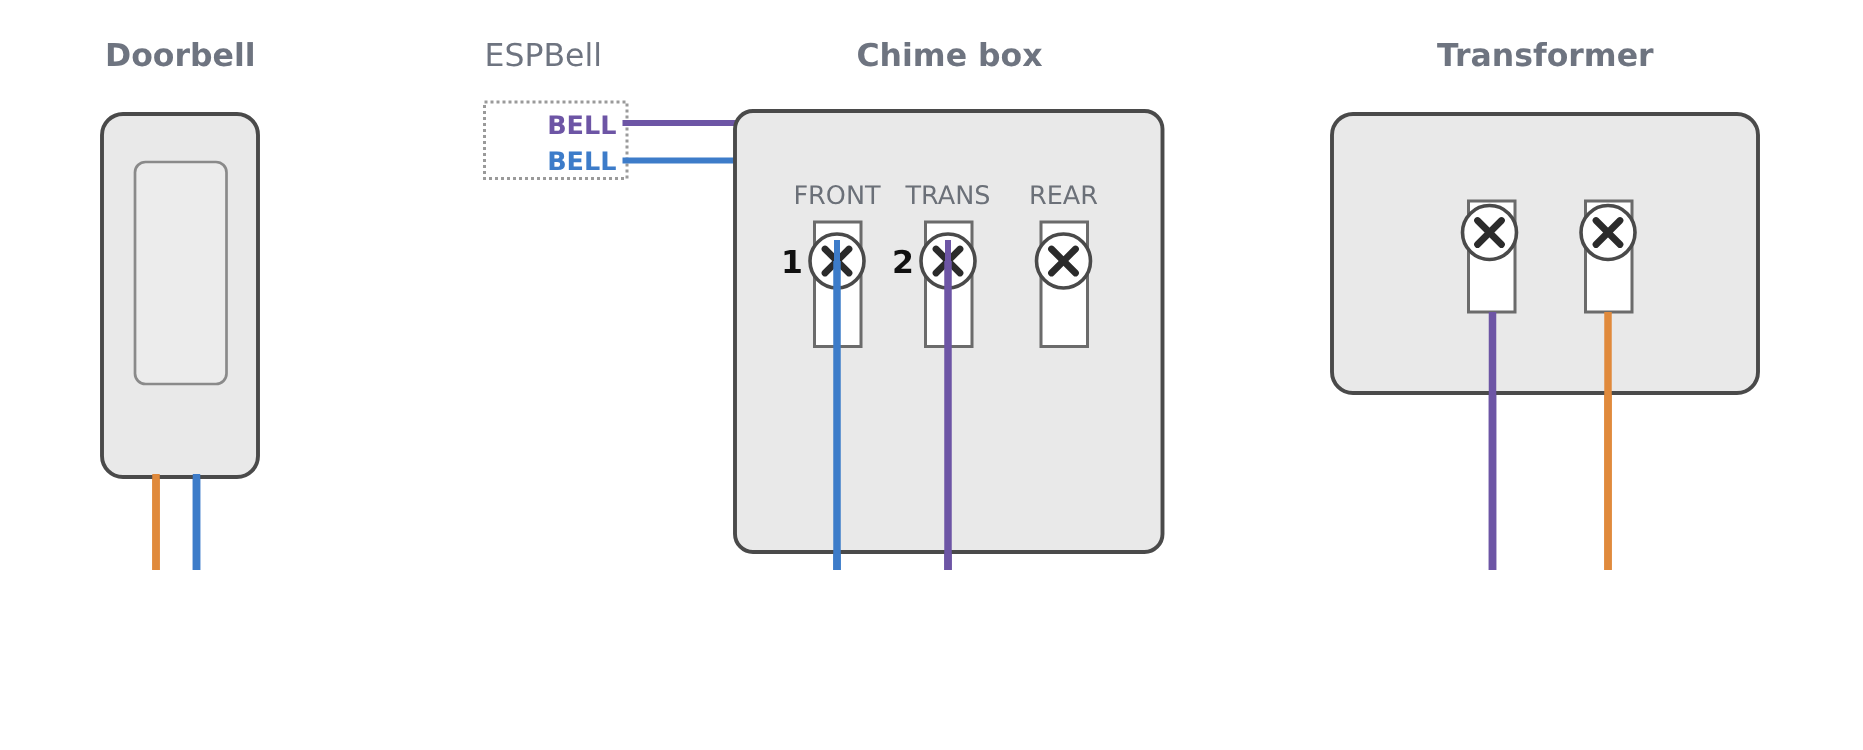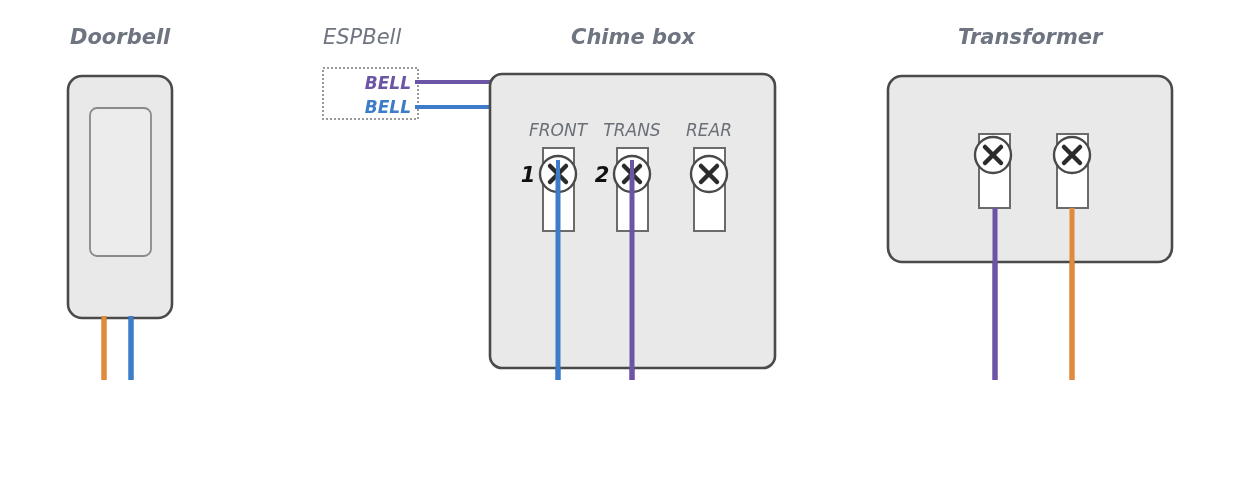--- a/index.html
+++ b/index.html
@@ -9,21 +9,20 @@
   }
   body {
     font-family: "DejaVu Sans", "Liberation Sans", sans-serif;
   }
   #diagram-root {
     position: relative;
     width: 1242px;
     height: 380px;
     background: #ffffff;
     overflow: hidden;
-    font-style: italic;
   }
   svg.wiring {
     display: block;
     width: 1242px;
     height: 500px;
   }
   .group-title {
     font-weight: bold;
     font-size: 21px;
     fill: #6e7480;

